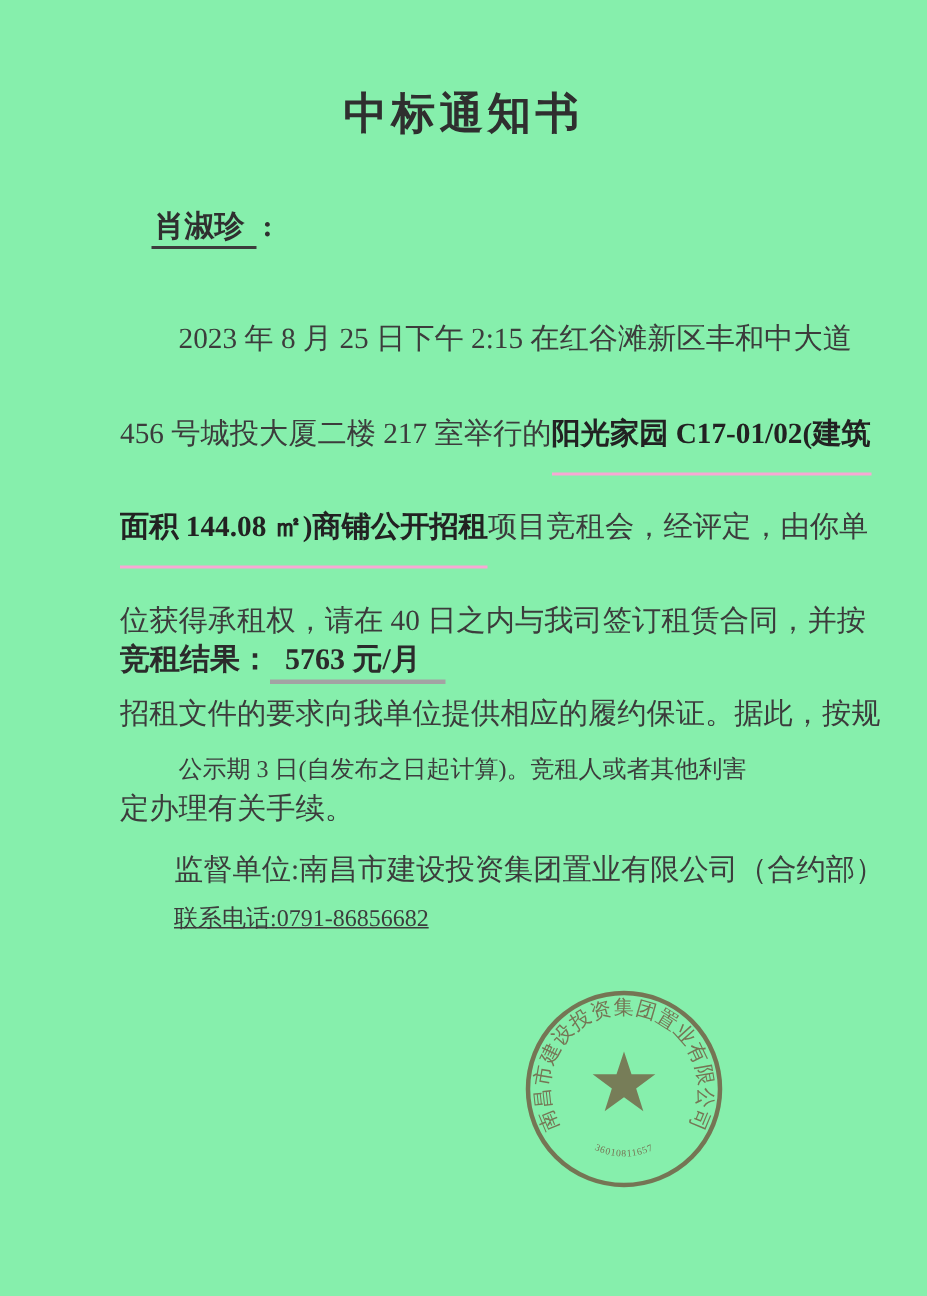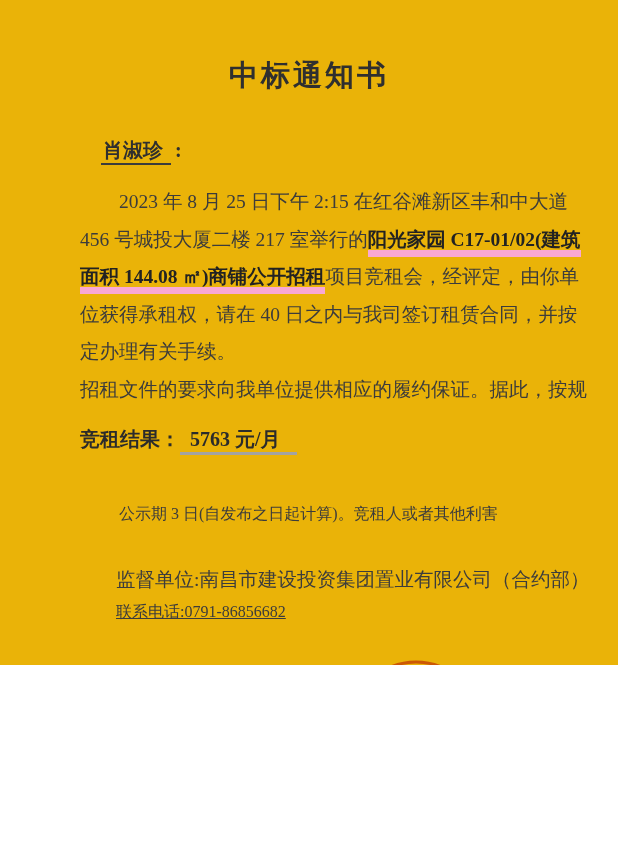--- a/index.html
+++ b/index.html
@@ -1,34 +1,34 @@
 <!DOCTYPE html>
 <html><head>
 <meta charset="utf-8">
 <style>
   html, body { margin:0; padding:0; background:#ffffff; }
   .page {
-    position:relative; width:618px; height:665px; background:#eab308;
+    position:relative; width:618px; height:864px; background:#86efac;
     font-family:"Liberation Serif","DejaVu Serif",serif;
     color:#3c3c3c; overflow:hidden;
   }
   .title {
     position:absolute; top:56px; left:0; right:0; text-align:center;
     font-size:29px; font-weight:bold; letter-spacing:3px; color:#2f2f2f;
   }
   .addressee {
     position:absolute; top:137px; left:80px;
     font-size:20px; font-weight:bold; color:#2f2f2f;
   }
   .addressee .name { border-bottom:2px solid #3c3c3c; padding:0 8px 2px 2px;margin-left:21px; }
   .addressee .colon { margin-left:4px; }
   .body-block { position:absolute; top:183px; left:80px; width:475px; font-size:19.5px; }
-  .body-line { height:37.5px; line-height:37.5px; white-space:nowrap; }
+  .body-line { height:37.5px; line-height:37.5px; white-space:nowrap;margin-top:25px; }
   .indent { text-indent:39px; }
-  .bu { font-weight:bold; color:#222; border-bottom:7px solid #f9a8d4; padding-bottom:0; }
+  .bu { font-weight:bold; color:#222; border-bottom:2px solid #f9a8d4; padding-bottom:15px; }
   .result {
     position:absolute; top:426px; left:80px;
     font-size:20px; font-weight:bold; color:#2b2b2b;
   }
   .result .value { border-bottom:3px solid #a3a3a3; padding:0 16px 2px 10px; }
   .notice-block { position:absolute; top:497px; left:80px; width:475px; font-size:16px; }
   .notice-line { height:34px; line-height:34px; white-space:nowrap; }
   .supervisor { position:absolute; top:566px; left:116px; font-size:19.5px; }
   .phone { position:absolute; top:602px; left:116px; font-size:16px;text-decoration:underline; }
   .lessor { position:absolute; top:713px; left:203px; font-size:19.5px; }
@@ -57,24 +57,24 @@
     <div class="body-line">
       <span>456 号城投大厦二楼 217 室举行的</span><span class="bu">阳光家园 C17-01/02(建筑</span>
     </div>
     <div class="body-line">
       <span class="bu">面积 144.08 ㎡)商铺公开招租</span><span>项目竞租会，经评定，由你单</span>
     </div>
     <div class="body-line">
       <span>位获得承租权，请在 40 日之内与我司签订租赁合同，并按</span>
     </div>
     <div class="body-line">
-      <span>定办理有关手续。</span>
+      <span>招租文件的要求向我单位提供相应的履约保证。据此，按规</span>
     </div>
     <div class="body-line">
-      <span>招租文件的要求向我单位提供相应的履约保证。据此，按规</span>
+      <span>定办理有关手续。</span>
     </div>
   </div>
 
   <div class="result">
     <span>竞租结果：</span><span class="value">5763 元/月</span>
   </div>
 
   <div class="notice-block">
     <div class="notice-line indent">
       <span>公示期 3 日(自发布之日起计算)。竞租人或者其他利害</span>

